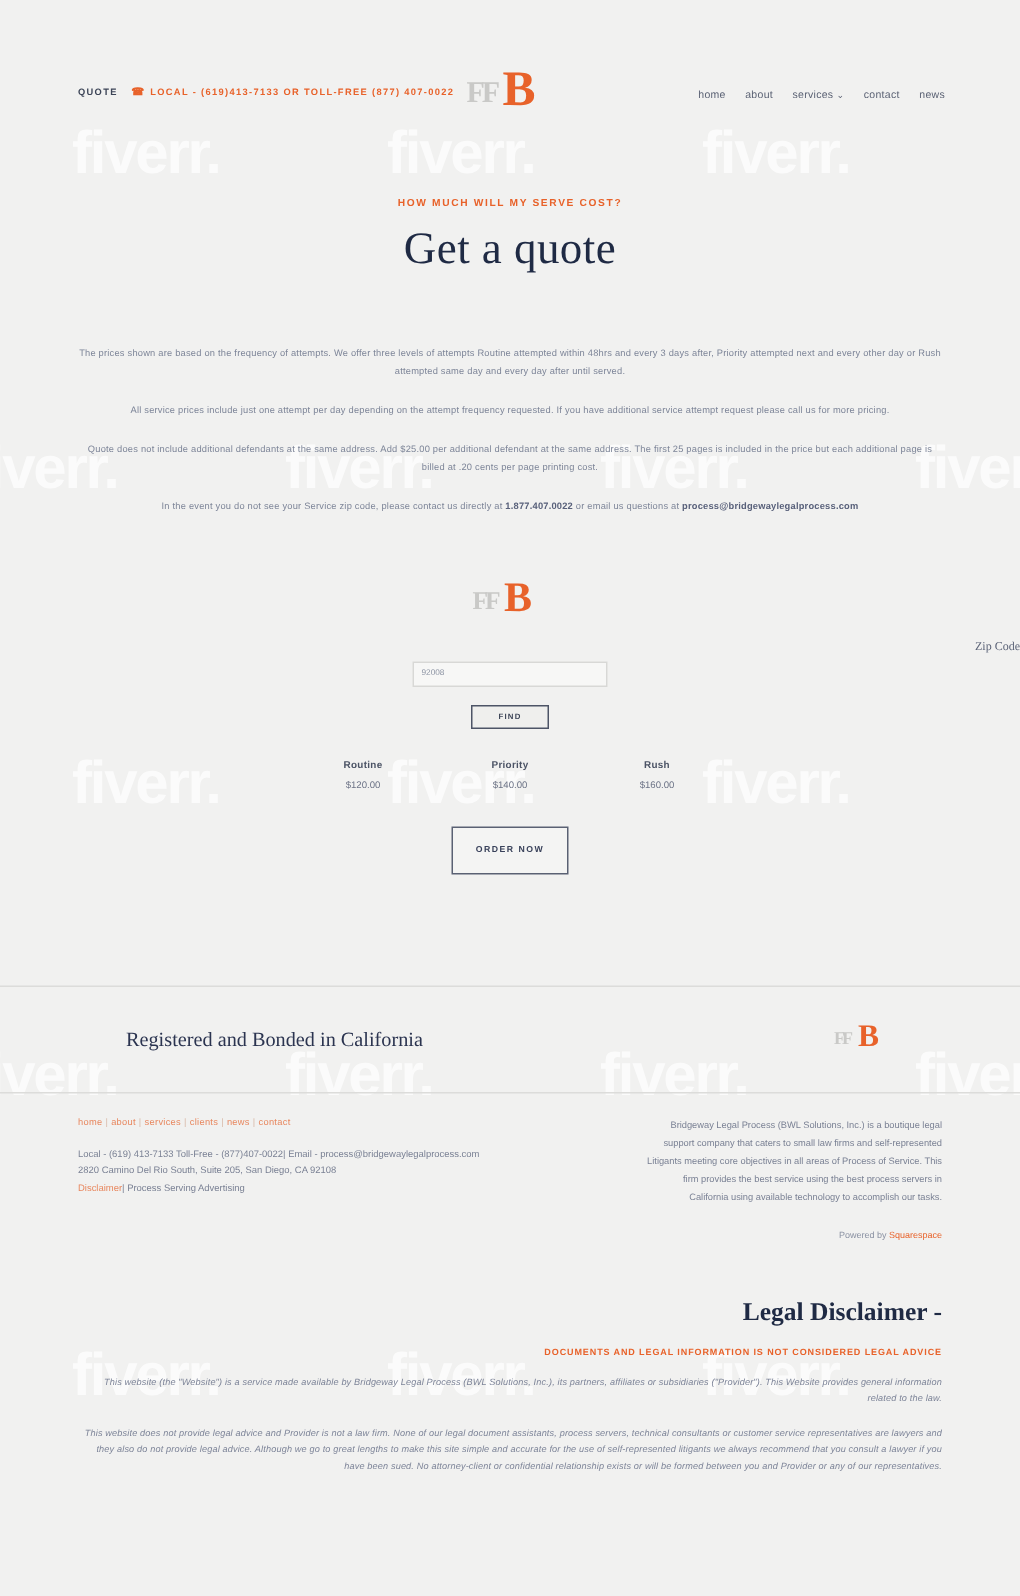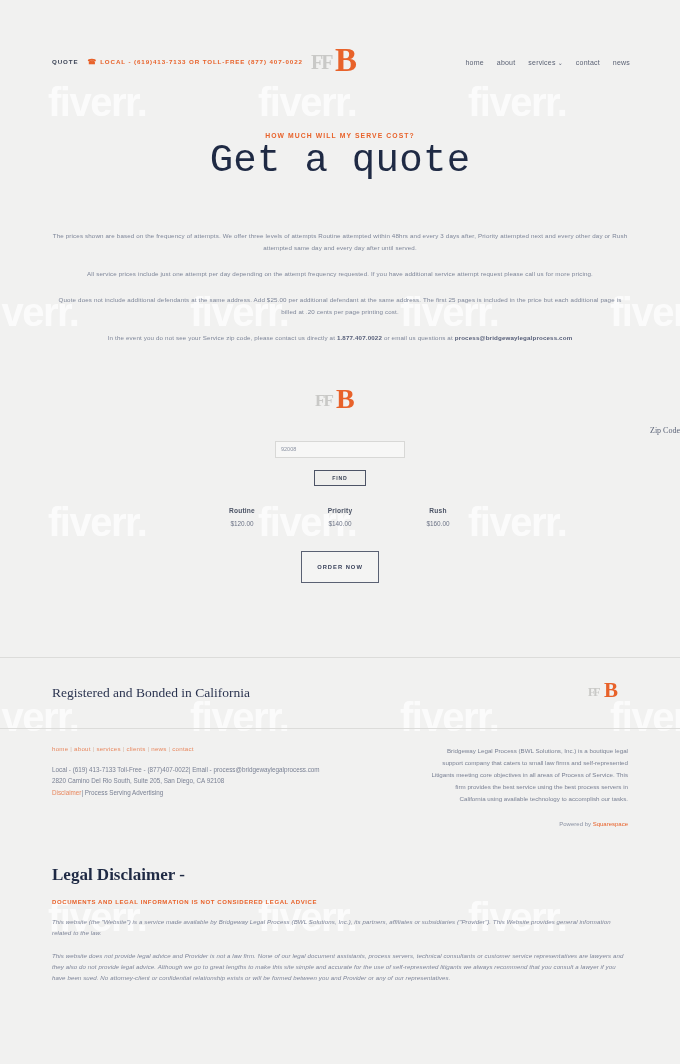--- a/index.html
+++ b/index.html
@@ -66,23 +66,23 @@
     display: flex; align-items: center; gap: 2px;
   }
   .chev { font-size: 6px; color: #5b6274; }
 
   
   .hero { text-align: center; padding-top: 24px; }
   .eyebrow {
     color: #e8622a; font-size: 6.8px; font-weight: 700; letter-spacing: 1.1px;
   }
   .hero-title {
-    font-family: Liberation Mono, monospace;
-    font-size: 39px; color: #1f2a44; font-weight: 400;
-    letter-spacing: 0.3px;
+    font-family: Liberation Serif, serif;
+    font-size: 30px; color: #1f2a44; font-weight: 400;
+    margin-top: 10px; letter-spacing: 0.3px;
   }
 
   
   .intro { text-align: center; margin-top: 47px; }
   .intro-lead {
     font-family: "Liberation Serif", serif;
     font-size: 13px; color: #323b52;
   }
   .intro p.body {
     font-size: 6.2px; color: #7d8598; line-height: 1.95;
@@ -131,21 +131,21 @@
     width: 78px; height: 32px;
     background: #f4f4f3; border: 1px solid #5a6173;
     font-size: 5.8px; font-weight: 700; letter-spacing: 1px; color: #39415a;
     cursor: pointer; font-family: "Liberation Sans", sans-serif;
   }
 
   
   .footer-top {
     margin-top: 74px;
     border-top: 1px solid #dcdcda;
-    padding: 22px 52px 0;
+    padding: 22px 84px 0;
     display: flex; justify-content: space-between; align-items: center;
   }
   .footer-heading {
     font-family: "Liberation Serif", serif;
     font-size: 13.5px; color: #2b3450;
   }
   .footer-logo { position: relative; width: 40px; height: 26px; }
   .footer-logo .logo-ff { font-size: 12px; top: 5px; left: 0; }
   .footer-logo .logo-b { font-size: 21px; left: 16px; top: 0; }
 
@@ -167,21 +167,21 @@
   .footer-right { width: 200px; text-align: right; }
   .footer-about {
     font-size: 6.2px; color: #7a8194; line-height: 1.95;
   }
   .powered {
     margin-top: 16px; font-size: 6px; color: #8a91a2;
   }
   .powered a { color: #e8622a; text-decoration: none; }
 
   
-  .legal { margin-top: 38px; padding: 0 52px; }
+  .legal { margin-top: 38px; padding: 0 52px; text-align: right; }
   .legal-title {
     font-family: "Liberation Serif", serif;
     font-size: 17px; color: #1f2a44;
   }
   .legal-sub {
     margin-top: 14px;
     font-size: 6px; font-weight: 700; letter-spacing: 0.6px; color: #e8622a;
   }
   .legal p {
     margin-top: 11px;

